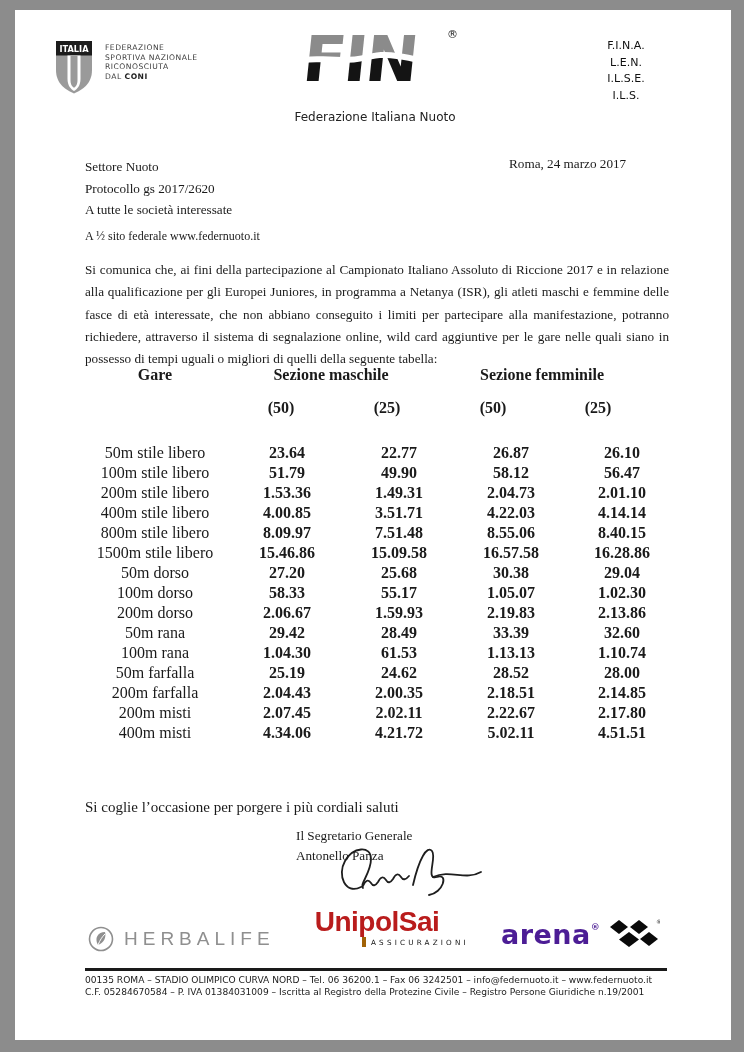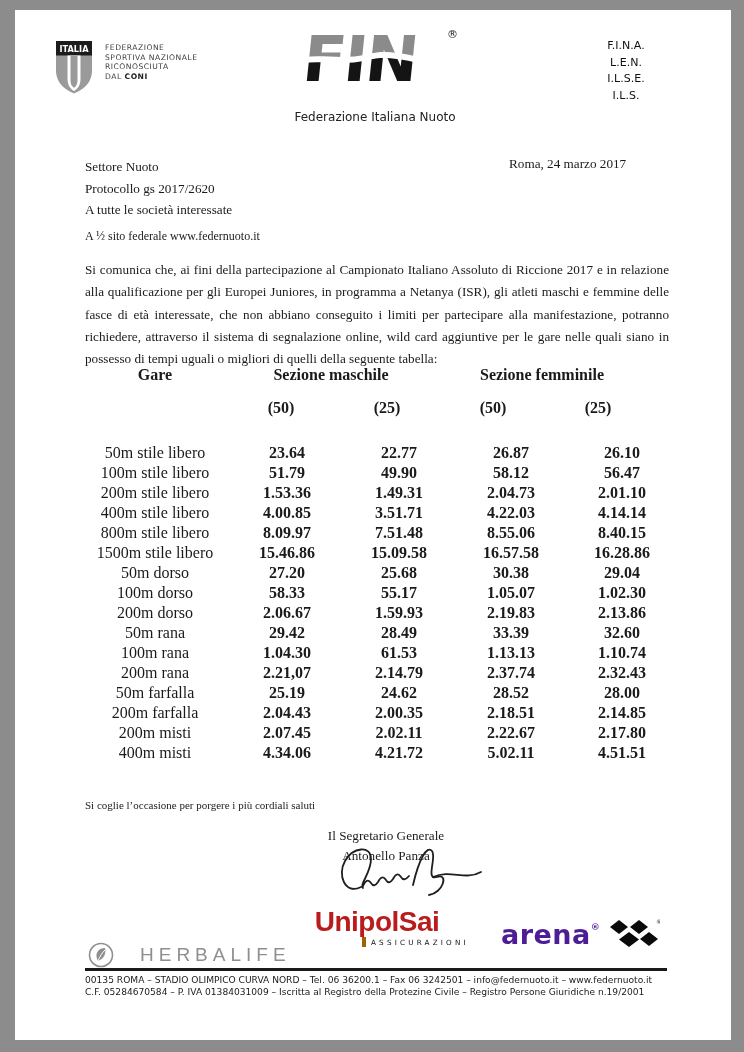--- a/index.html
+++ b/index.html
@@ -37,28 +37,28 @@
   .trow{display:grid;grid-template-columns:140px 112px 100px 112px 98px;height:20px;
     align-items:center;gap:6px;}
   .tc{text-align:center;}
   .tc.val{font-weight:bold;}
   .hgroup{display:grid;grid-template-columns:140px 212px 210px;height:33px;}
   .hgroup .tc{font-weight:bold;}
   .hsub{display:grid;grid-template-columns:140px 112px 100px 112px 98px;height:44px;}
   .hsub .tc{font-weight:bold;}
 
   
-  .closing{left:70px;top:789px;font-size:11px;}
-  .sig-block{left:281px;top:816px;width:180px;text-align:center;
+  .closing{left:70px;top:789px;font-size:15px;}
+  .sig-block{left:281px;top:816px;width:180px;
     font-size:13.2px;line-height:19.5px;}
   .sig-svg{left:318px;top:831px;}
 
   
-  .herbalife{left:72px;top:915px;display:flex;align-items:center;gap:25px;
-    color:#8f8f8f;margin-top:16px;}
+  .herbalife{left:72px;top:915px;display:flex;align-items:center;gap:9px;
+    color:#8f8f8f;}
   .herbalife .hb-text{font-family:"Liberation Sans",sans-serif;font-size:19px;
     letter-spacing:5px;font-weight:400;}
   .unipolsai{left:287px;top:897px;width:150px;text-align:center;}
   .unipolsai .us-main{font-family:"Liberation Sans",sans-serif;font-weight:bold;
     font-size:28px;letter-spacing:-0.5px;color:#b91c1c;line-height:30px;}
   .unipolsai .us-sub{font-family:"DejaVu Sans",sans-serif;font-size:7.2px;
     letter-spacing:3.2px;color:#111;border-left:4px solid #a16207;
     padding:1px 0 0 5px;margin-left:60px;text-align:left;width:88px;}
   .arena{left:486px;top:908px;display:flex;align-items:center;gap:8px;color:#4c1d95;}
   .arena .ar-text{font-family:"DejaVu Sans",sans-serif;font-weight:bold;
@@ -213,27 +213,20 @@
           <div class="tc val">32.60</div>
         </div>
         <div class="trow">
           <div class="tc">100m rana</div>
           <div class="tc val">1.04.30</div>
           <div class="tc val">61.53</div>
           <div class="tc val">1.13.13</div>
           <div class="tc val">1.10.74</div>
         </div>
         <div class="trow">
-          <div class="tc">200m rana</div>
-          <div class="tc val">2.21,07</div>
-          <div class="tc val">2.14.79</div>
-          <div class="tc val">2.37.74</div>
-          <div class="tc val">2.32.43</div>
-        </div>
-        <div class="trow">
           <div class="tc">50m farfalla</div>
           <div class="tc val">25.19</div>
           <div class="tc val">24.62</div>
           <div class="tc val">28.52</div>
           <div class="tc val">28.00</div>
         </div>
         <div class="trow">
           <div class="tc">200m farfalla</div>
           <div class="tc val">2.04.43</div>
           <div class="tc val">2.00.35</div>

